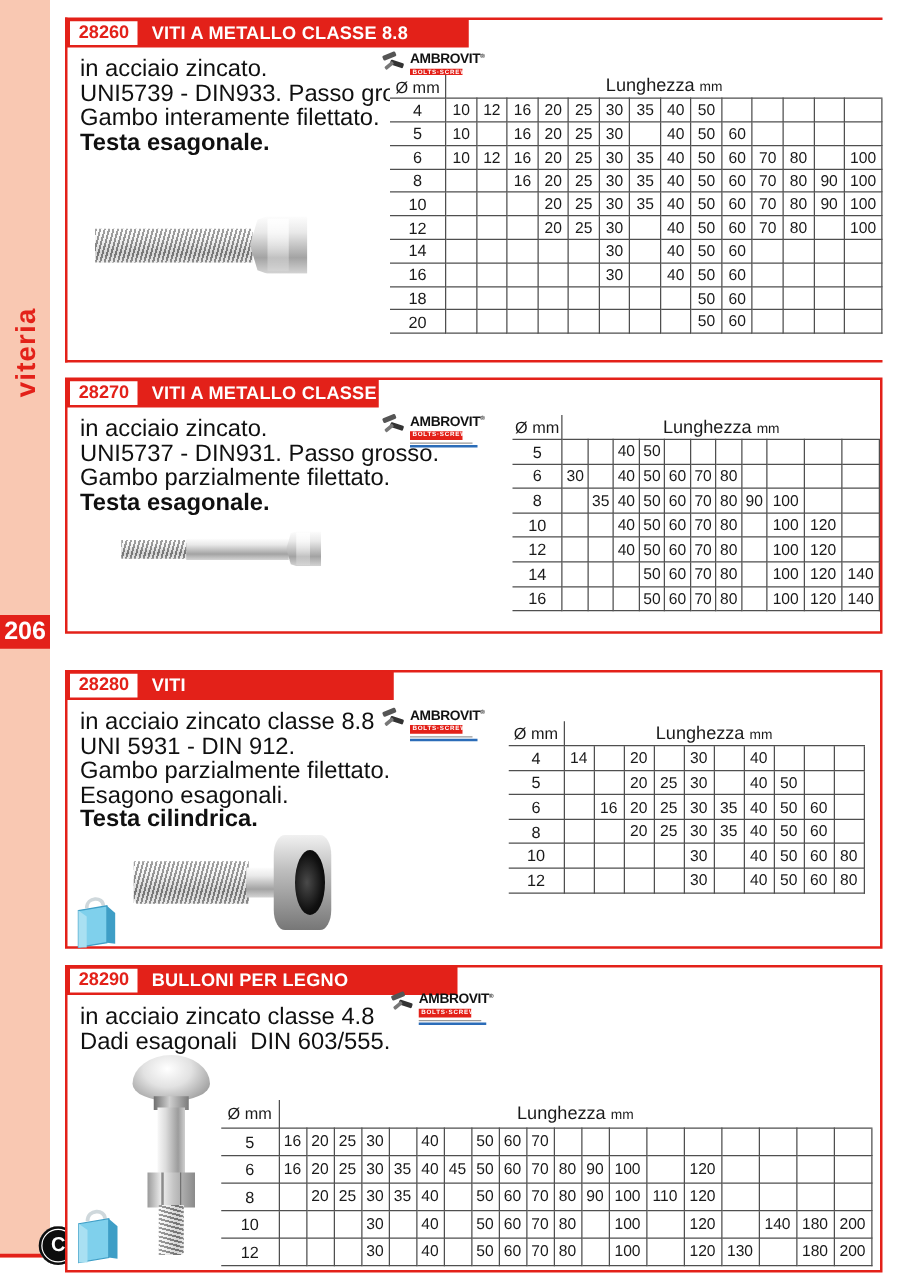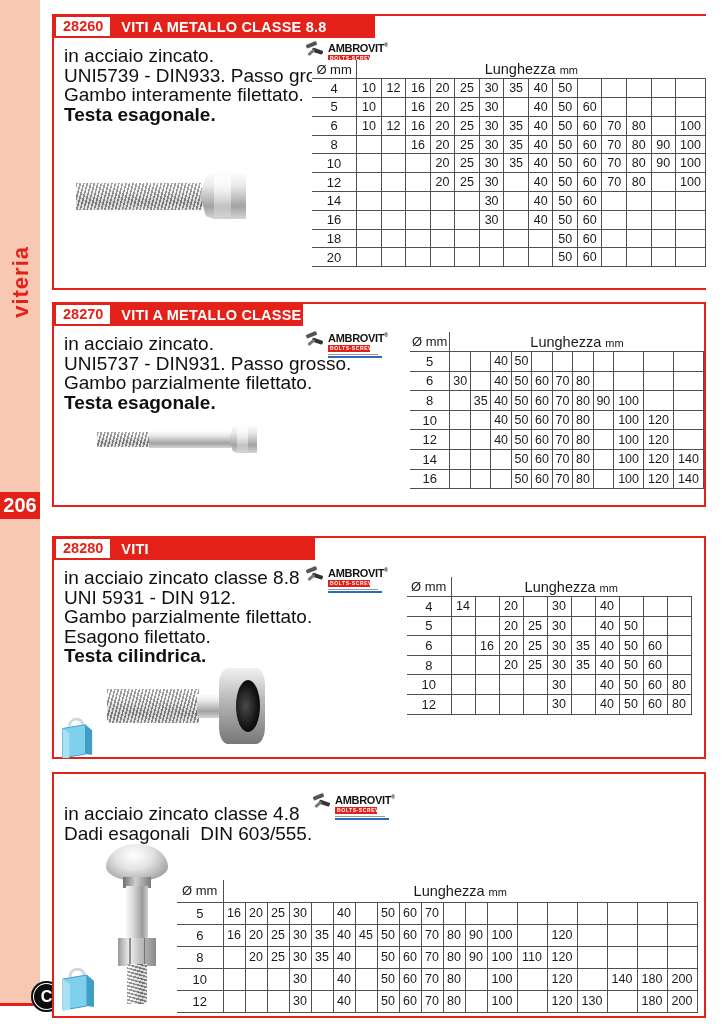--- a/index.html
+++ b/index.html
@@ -475,21 +475,21 @@
 
 <div class="section sec3">
   <div class="hbar" style="width:262px">
     <span class="code">28280</span>
     <span class="ttl">VITI</span>
   </div>
   <div class="desc">
       <div>in acciaio zincato classe 8.8</div>
       <div>UNI 5931 - DIN 912.</div>
       <div>Gambo parzialmente filettato.</div>
-      <div>Esagono filettato.</div>
+      <div>Esagono esagonali.</div>
       <div class="b">Testa cilindrica.</div>
     </div>
   <div class="brandlogo" style="left:251px;top:27px">
     <svg width="20" height="17" viewBox="0 0 20 17">
       <rect x="1" y="3" width="11" height="4" rx="1" fill="#555" transform="rotate(-22 6 5)"></rect>
       <rect x="7" y="9" width="11" height="4" rx="1" fill="#333" transform="rotate(18 12 11)"></rect>
       <rect x="2" y="11" width="8" height="3" rx="1" fill="#777" transform="rotate(-40 6 12)"></rect>
     </svg>
     <div class="bl-right">
       <span class="bl-name"><span>AMBROVIT</span><sup>®</sup></span>
@@ -608,20 +608,24 @@
             <td>50</td>
             <td>60</td>
             <td>80</td>
           </tr>
         </tbody>
       </table>
     </div>
 </div>
 
 <div class="section sec4">
+  <div class="hbar" style="width:313px">
+    <span class="code">28290</span>
+    <span class="ttl">BULLONI PER LEGNO</span>
+  </div>
   <div class="desc">
       <div>in acciaio zincato classe 4.8</div>
       <div>Dadi esagonali&nbsp; DIN 603/555.</div>
     </div>
   <div class="brandlogo" style="left:258px;top:18px">
     <svg width="20" height="17" viewBox="0 0 20 17">
       <rect x="1" y="3" width="11" height="4" rx="1" fill="#555" transform="rotate(-22 6 5)"></rect>
       <rect x="7" y="9" width="11" height="4" rx="1" fill="#333" transform="rotate(18 12 11)"></rect>
       <rect x="2" y="11" width="8" height="3" rx="1" fill="#777" transform="rotate(-40 6 12)"></rect>
     </svg>

